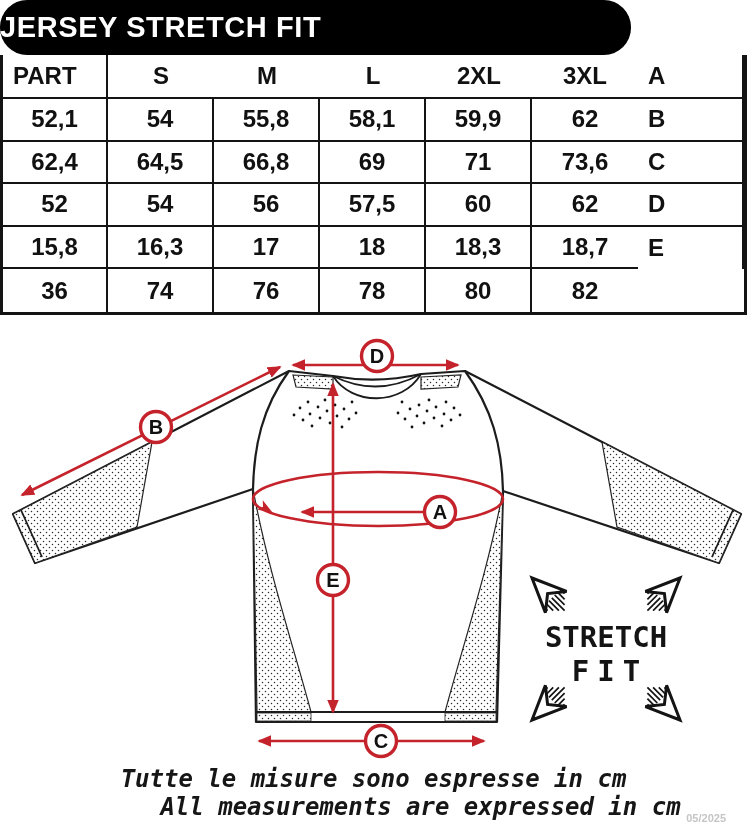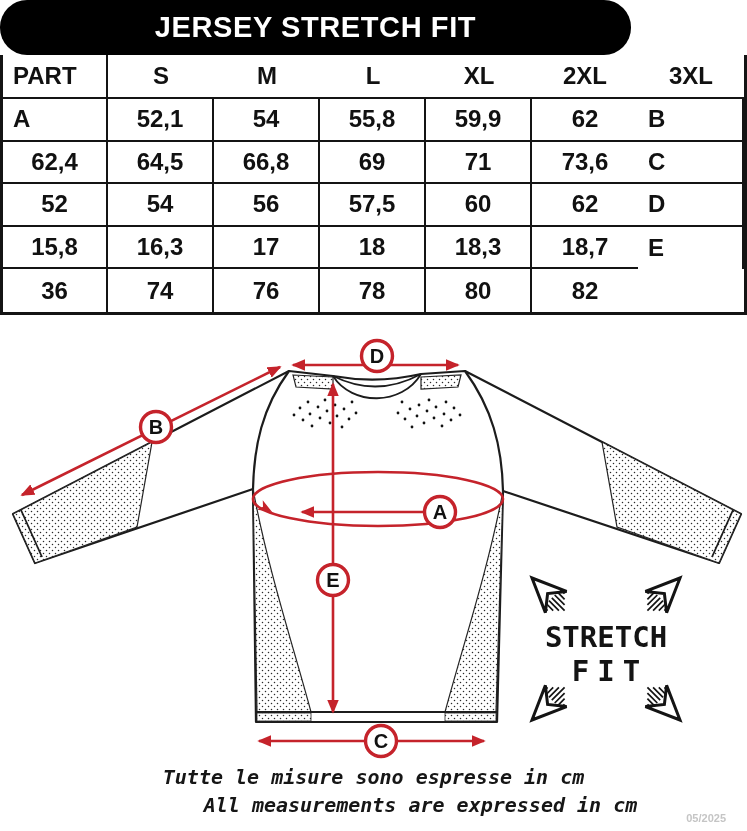--- a/index.html
+++ b/index.html
@@ -1,33 +1,33 @@
 <!DOCTYPE html>
 <html><head>
 <meta charset="utf-8">
 <style>
   html,body{margin:0;padding:0;}
   body{width:747px;height:831px;position:relative;background:#fff;color:#111;
        font-family:"Liberation Sans",sans-serif;overflow:hidden;}
   .titlebar{position:absolute;top:0;left:0;width:631px;height:55px;background:#000;
-            display:flex;align-items:center;justify-content:center;border-radius:27px;}
+            display:flex;align-items:center;justify-content:flex-start;border-radius:27px;}
   .titlebar span{color:#fff;font-size:29px;font-weight:700;letter-spacing:.6px;}
   .sizetable{position:absolute;top:55px;left:0;width:747px;height:260px;
              box-sizing:border-box;border:3px solid #141414;border-top:none;
              display:grid;grid-template-columns:105px repeat(6,1fr);
              grid-template-rows:44px repeat(5,1fr);background:#fff;}
   .cell{display:flex;align-items:center;justify-content:center;
         font-weight:700;font-size:24px;color:#111;}
   .cell.left{justify-content:flex-start;padding-left:10px;}
   .b-r{border-right:2.5px solid #141414;}
   .b-b{border-bottom:2.5px solid #141414;}
   .diagram{position:absolute;top:315px;left:0;width:747px;height:516px;}
   .note{position:absolute;left:0;width:747px;text-align:center;
         font-family:"DejaVu Sans Mono",monospace;font-style:italic;font-weight:600;
-        font-size:20px;color:#161616;white-space:nowrap;}
+        font-size:24px;color:#161616;white-space:nowrap;}
   .note.n1{top:765px;}
   .note.n2{top:793px;margin-left:47px;}
   .version{position:absolute;top:812px;right:21px;font-size:11px;font-weight:700;
            color:#c5c5c5;font-family:"Liberation Sans",sans-serif;}
   
   .outline{fill:#fff;stroke:#1c1c1c;stroke-width:2.2;stroke-linejoin:round;}
   .mesh{fill:url(#dots);stroke:#242424;stroke-width:1.2;}
   .thin{fill:none;stroke:#1c1c1c;stroke-width:1.8;}
   .red{stroke:#c5232b;stroke-width:2.6;fill:none;}
   .mcirc{fill:#fff;stroke:#c5232b;stroke-width:3.4;}
@@ -43,27 +43,27 @@
 
 <div class="titlebar">
   <span>JERSEY STRETCH FIT</span>
 </div>
 
 <div class="sizetable">
     <div class="cell b-r b-b left">PART</div>
     <div class="cell b-b">S</div>
     <div class="cell b-b">M</div>
     <div class="cell b-b">L</div>
-    <div class="cell b-b">XL</div>
     <div class="cell b-b">2XL</div>
     <div class="cell b-b">3XL</div>
     <div class="cell b-r left b-b">A</div>
     <div class="cell b-r b-b">52,1</div>
     <div class="cell b-r b-b">54</div>
     <div class="cell b-r b-b">55,8</div>
+    <div class="cell b-r b-b">58,1</div>
     <div class="cell b-r b-b">59,9</div>
     <div class="cell  b-b">62</div>
     <div class="cell b-r left b-b">B</div>
     <div class="cell b-r b-b">62,4</div>
     <div class="cell b-r b-b">64,5</div>
     <div class="cell b-r b-b">66,8</div>
     <div class="cell b-r b-b">69</div>
     <div class="cell b-r b-b">71</div>
     <div class="cell  b-b">73,6</div>
     <div class="cell b-r left b-b">C</div>

